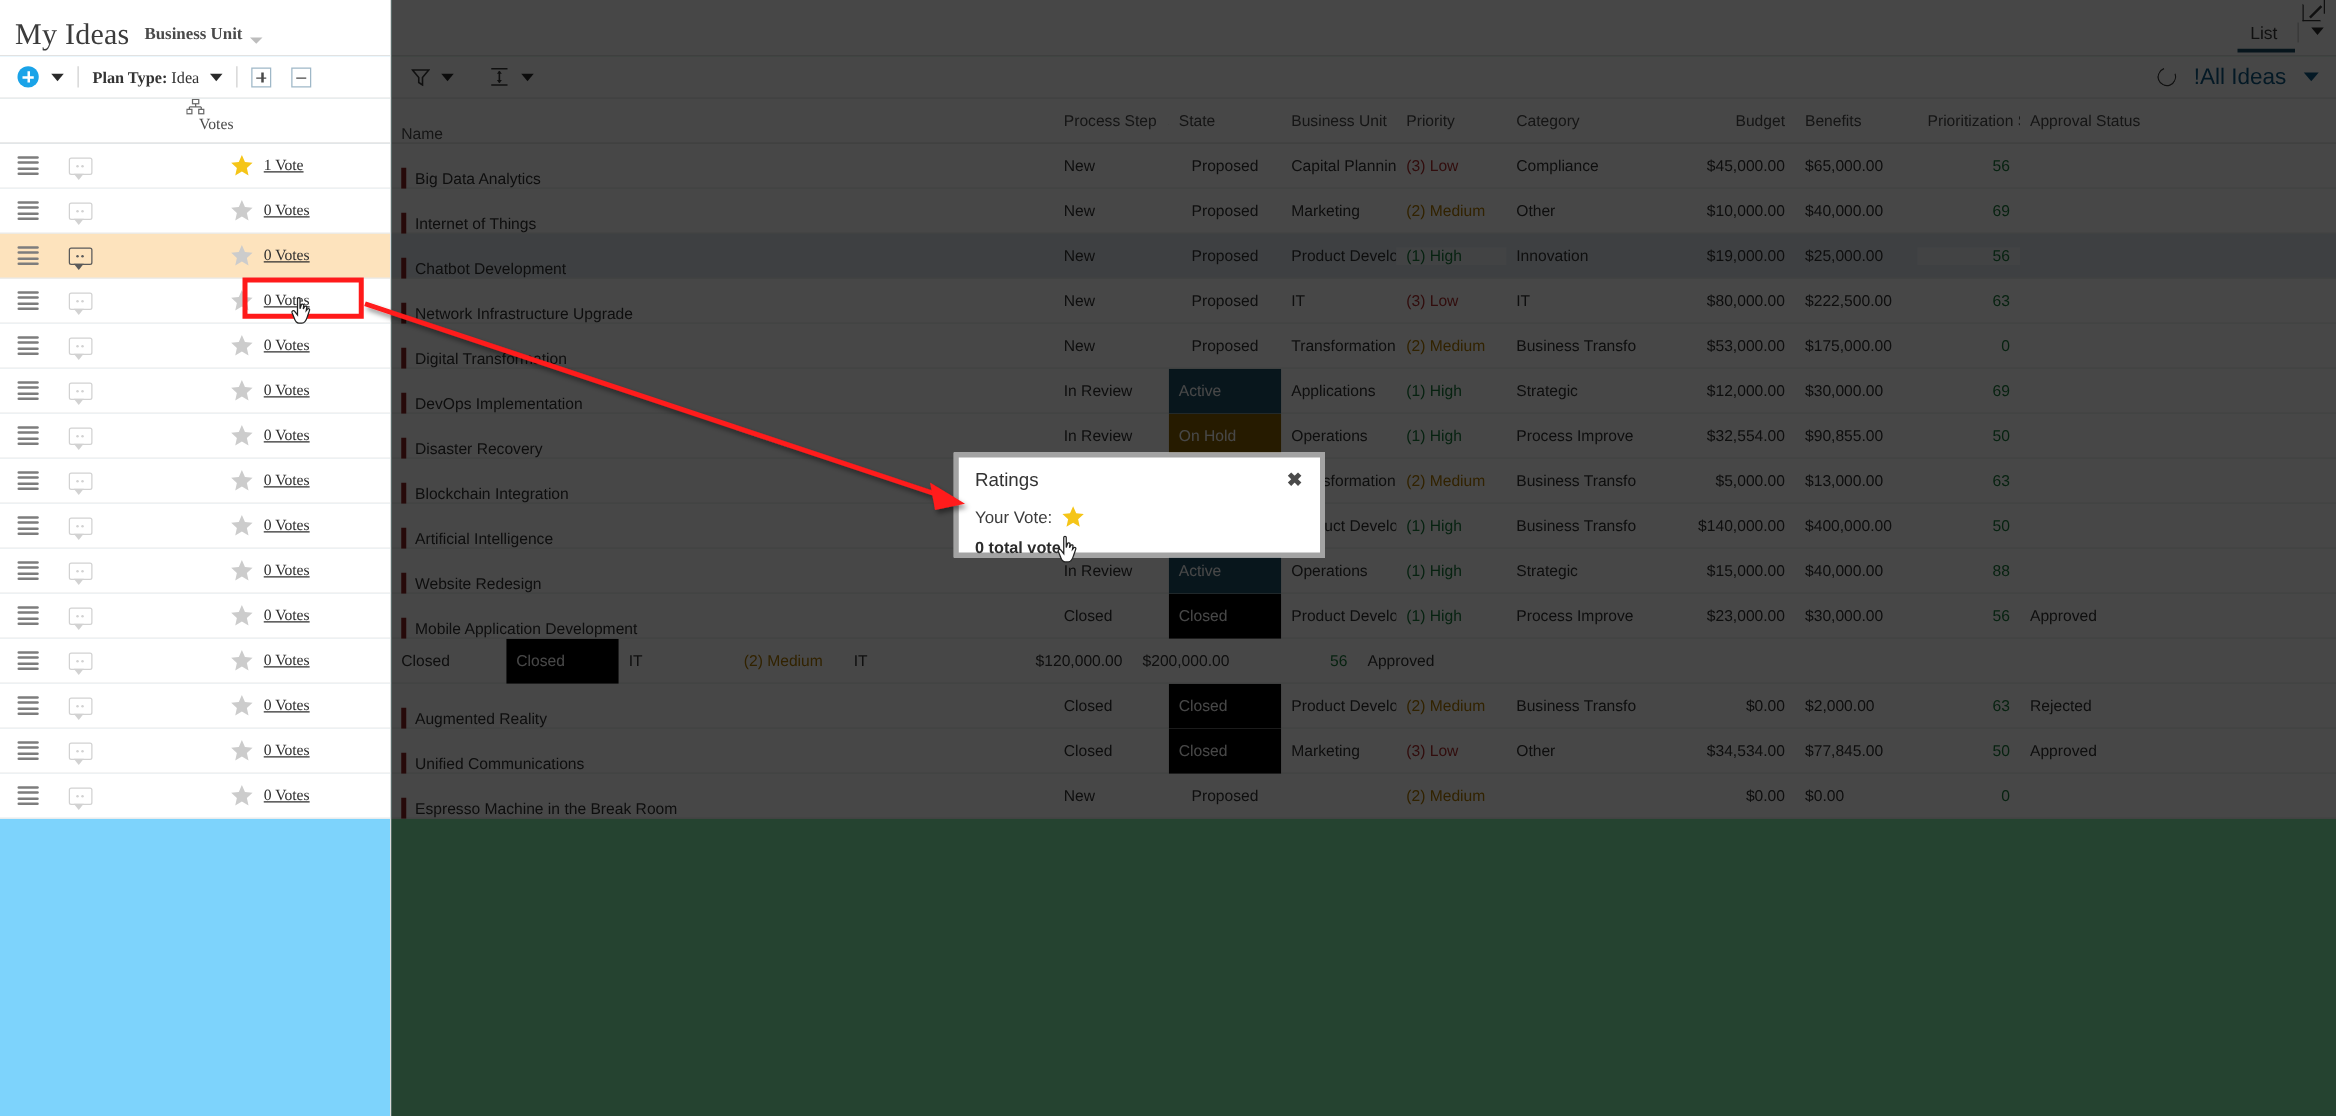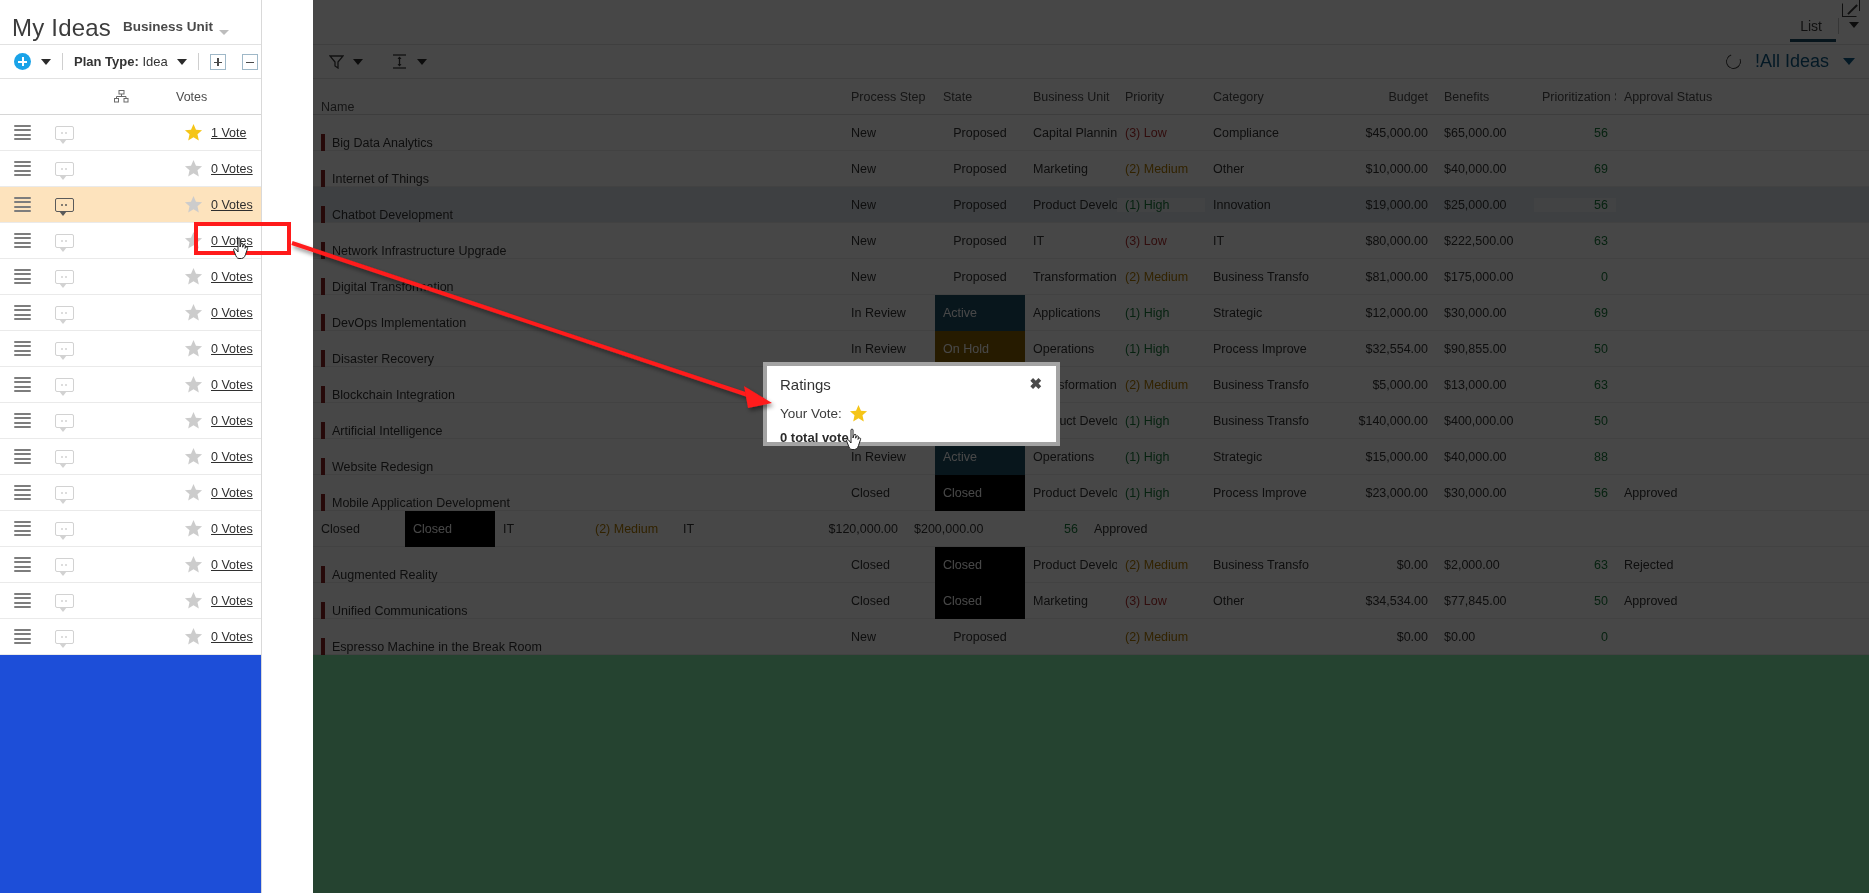--- a/index.html
+++ b/index.html
@@ -9,24 +9,25 @@
     background: #ffffff;
     font-family: "Liberation Sans", sans-serif;
     -webkit-font-smoothing: antialiased;
   }
 
   #app { position: relative; width: 1869px; height: 893px; }
 
   
   .left-pane {
     position: absolute; left: 0; top: 0;
-    width: 262px; height: 893px;
-    background: #1d4ed8;
+    width: 313px; height: 893px;
+    background: #7dd3fc;
     z-index: 30;
     border-right: 1px solid #d9d9d9;
+    font-family: Liberation Serif, serif;
   }
   .left-title-bar {
     height: 45px;
     display: flex; align-items: flex-end;
     padding: 0 0 4px 12px;
     background: #fff;
     border-bottom: 1px solid #e2e2e2;
   }
   .title-main {
     font-size: 24px; color: #3c3c3c; font-weight: 400;
@@ -65,21 +66,21 @@
   .sq-btn {
     width: 16px; height: 16px; border: 1px solid #9fb8c8;
     position: relative; display: inline-block; background: #fff;
   }
   .sq-btn::before { content:""; position:absolute; left:3px; top:7px; width:8px; height:1.5px; background:#4a4a4a; }
   .sq-btn.plus::after { content:""; position:absolute; top:3px; left:6.75px; width:1.5px; height:8px; background:#4a4a4a; }
 
   .left-colhead {
     height: 36px; display: flex; align-items: center;
     border-bottom: 1px solid #d6d6d6; background: #fff;
-    font-size: 12.5px; color: #4d4d4d;
+    font-size: 12.5px; color: #4d4d4d; flex-direction: column;
   }
   .lch-spacer { width: 100px; }
   .lch-tree { width: 42px; display: flex; justify-content: center; }
   .lch-votes { flex: 1; padding-left: 34px; }
   .lrow {
     height: 36px; display: flex; align-items: center;
     border-bottom: 1px solid #eaeaea; background: #fff;
   }
   .lrow.sel { background: #fde3bd; }
   .lr-handle { width: 44px; display:flex; justify-content:center; align-items:center; }
@@ -363,21 +364,21 @@
               <span class="namebar"></span>
               <span>Digital Transformation</span>
             </span>
             <span class="c c-step">New</span>
             <span class="c c-state">
               <span class="badge proposed">Proposed</span>
             </span>
             <span class="c c-bu">Transformation</span>
             <span class="c c-pri pri-medium">(2) Medium</span>
             <span class="c c-cat">Business Transfo</span>
-            <span class="c c-bud">$81,000.00</span>
+            <span class="c c-bud">$53,000.00</span>
             <span class="c c-ben">$175,000.00</span>
             <span class="c c-prio prio-num">0</span>
             <span class="c c-appr"></span>
           </div>
           <div class="grow">
             <span class="c c-name">
               <span class="namebar"></span>
               <span>DevOps Implementation</span>
             </span>
             <span class="c c-step">In Review</span>

